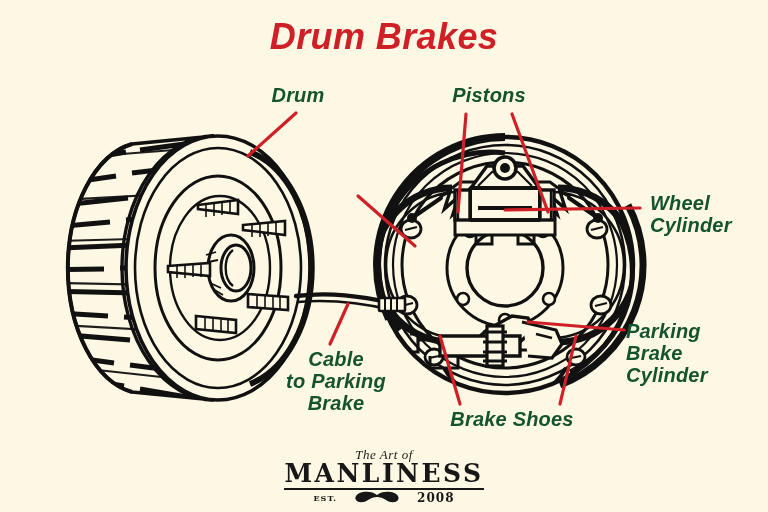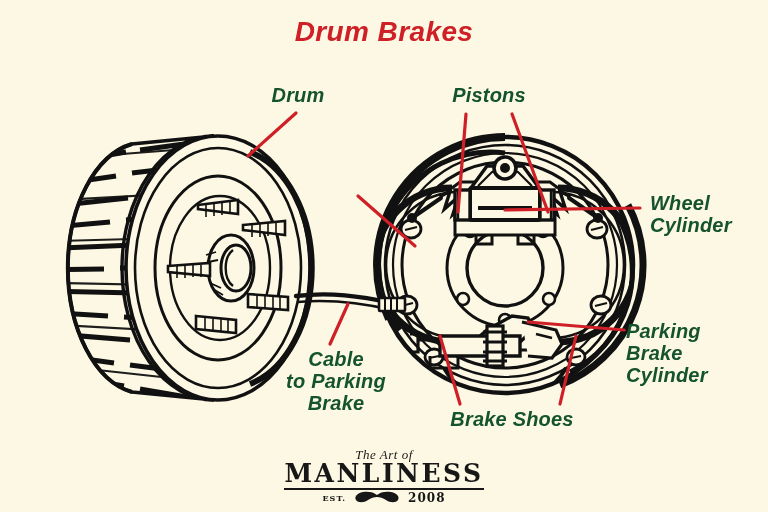--- a/index.html
+++ b/index.html
@@ -16,21 +16,21 @@
     font-family:"Liberation Sans", sans-serif;
     font-weight:bold;
     font-style:italic;
     font-size:20px;
     line-height:22px;
     letter-spacing:.2px;
     white-space:pre-line;
   }
   #title{
     position:absolute;left:0;top:16px;width:768px;text-align:center;
-    color:#CE2026;font-weight:bold;font-style:italic;font-size:28px;
+    color:#CE2026;font-weight:bold;font-style:italic;font-size:36px;
     letter-spacing:.4px;
     font-family:"Liberation Sans", sans-serif;
   }
   .lbl.ctr{text-align:center;}
   .lbl.rgt{text-align:right;}
   .lbl.lft{text-align:left;}
 
   
   #logo{position:absolute;left:284px;top:448px;width:200px;text-align:center;}
   #logo .scr{
@@ -40,21 +40,21 @@
   }
   #logo .wordmark{
     font-family:"DejaVu Serif", serif;
     font-weight:bold;font-size:25px;color:#171717;
     letter-spacing:2.5px;line-height:26px;
     transform:scaleY(1.04);
   }
   #logo .rule{height:2px;background:#171717;margin:1px 0 0 0;}
   #logo .btm{
     position:relative;height:14px;margin-top:1px;
-    display:flex;align-items:center;justify-content:center;gap:8px;
+    display:flex;align-items:center;justify-content:center;gap:17px;
   }
   #logo .est{font-family:"DejaVu Serif", serif;font-weight:bold;font-size:8px;color:#171717;letter-spacing:1px;}
   #logo .yr{font-family:"DejaVu Serif", serif;font-weight:bold;font-size:12px;color:#171717;letter-spacing:1px;}
 </style>
 </head>
 <body>
 
 <div id="stage">
 
   <div id="title">Drum Brakes</div>

